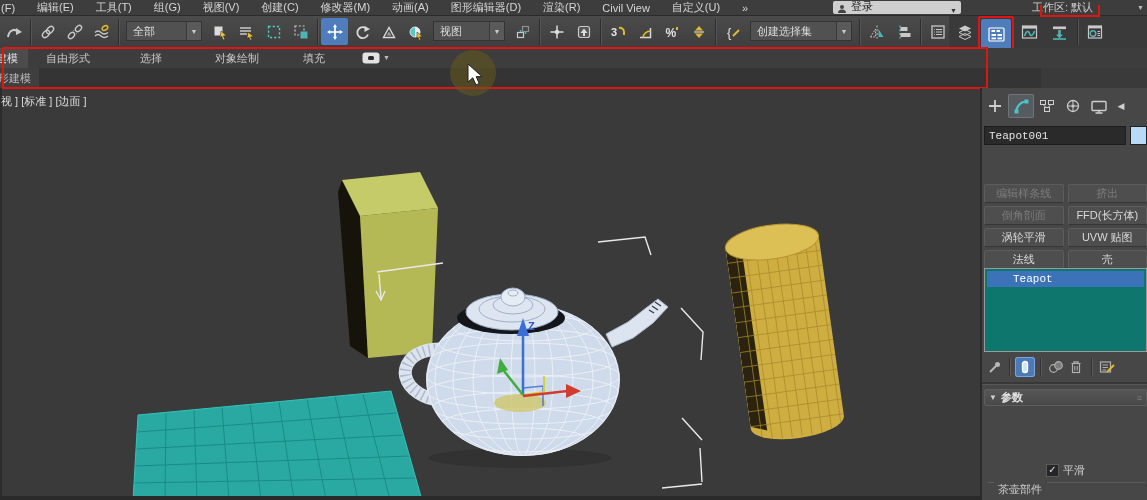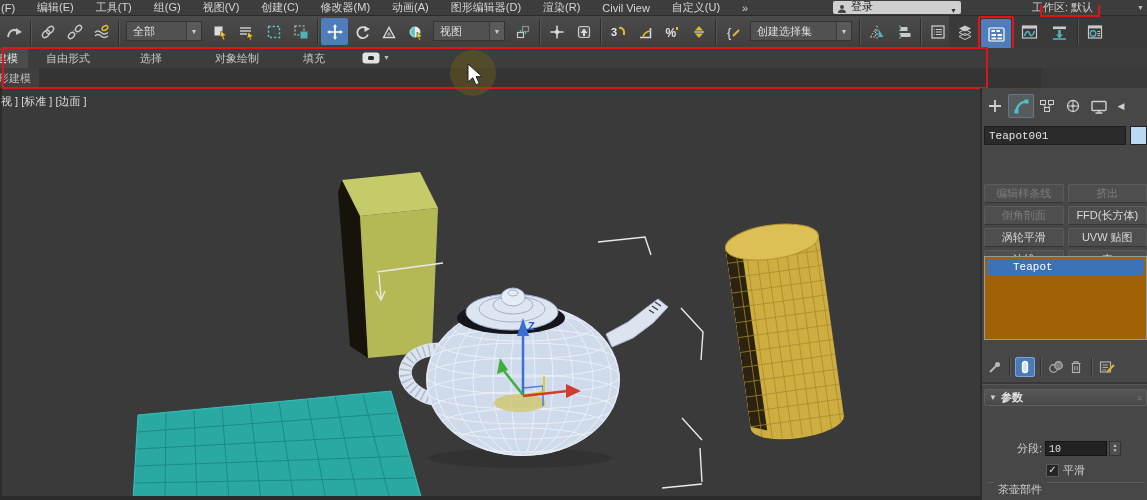--- a/index.html
+++ b/index.html
@@ -49,21 +49,21 @@
   .namerow{position:absolute;left:2px;top:38px;width:142px;height:19px;background:#2a2a2a;border:1px solid #1d1d1d;
            color:#e6e6e6;font-family:"Liberation Mono",monospace;font-size:11px;line-height:19px;padding-left:4px;box-sizing:border-box}
   .swatch{position:absolute;left:148px;top:38px;width:17px;height:19px;border:1px solid #222;box-sizing:border-box}
   .modlist{position:absolute;left:2px;top:64px;width:163px;height:19px;background:#515151;border:1px solid #3a3a3a;
            box-sizing:border-box;display:flex;align-items:center;padding-left:5px;color:#d8d8d8;font-weight:bold}
   .modlist .arr{margin-left:auto;margin-right:4px;font-size:7px;color:#ccc}
   .btngrid{position:absolute;left:2px;top:96px;width:163px;display:grid;grid-template-columns:1fr 1fr;gap:3px 4px}
   .pbtn{height:17px;line-height:17px;text-align:center;background:#4e4e4e;border:1px solid #5c5c5c;border-bottom-color:#363636;
         border-radius:2px;color:#dadada;font-size:11px;white-space:nowrap;overflow:hidden}
   .pbtn.disabled{color:#7c7c7c}
-  .stack{position:absolute;left:2px;top:168px;width:161px;height:82px;background:#a16207;border:1px solid #9a9a9a}
+  .stack{position:absolute;left:2px;top:180px;width:161px;height:82px;background:#0f766e;border:1px solid #9a9a9a}
   .stackrow{margin:2px;height:16px;line-height:16px;color:#fff;font-family:"Liberation Mono",monospace;font-size:11px;padding-left:26px}
   .stackicons{position:absolute;left:2px;top:266px;width:163px;height:26px;display:flex;align-items:center}
   .sic{width:20px;height:20px;display:flex;align-items:center;justify-content:center;border-radius:3px}
   .sic.sel{background:#4a7ab8;box-shadow:inset 0 0 0 1px #7aa5d8}
   .ssep{width:1px;height:18px;background:#333;box-shadow:1px 0 0 #5a5a5a;margin:0 5px}
   .pdivider{position:absolute;left:0;top:294px;width:167px;height:2px;background:#383838;border-bottom:1px solid #575757}
   .rollout{position:absolute;left:2px;top:301px;width:163px;height:17px;background:linear-gradient(#565656,#494949);
            border:1px solid #5e5e5e;border-radius:2px;box-sizing:border-box;display:flex;align-items:center;
            padding:0 4px;color:#e2e2e2;font-weight:bold}
   .rollout .tri{font-size:8px;margin-right:4px;color:#cfcfcf}
@@ -553,28 +553,20 @@
   </div>
 
   <div class="pdivider"></div>
 
   <div class="rollout">
     <span class="tri">▼</span>
     <span>参数</span>
     <span class="grip">≡</span>
   </div>
 
-  <div class="prow" style="left:2px;top:352px;width:163px">
-    <span class="plabel">分段:</span>
-    <span class="pfield">10</span>
-    <span class="spin">
-        <span>▲</span>
-        <span>▼</span>
-      </span>
-  </div>
   <div class="prow" style="left:64px;top:374px;width:100px">
     <span class="chk">✓</span>
     <span style="color:#d0d0d0">平滑</span>
   </div>
   <div class="group">
     <span class="line0"></span>
     <span>茶壶部件</span>
     <span class="line"></span>
   </div>
 </div>

